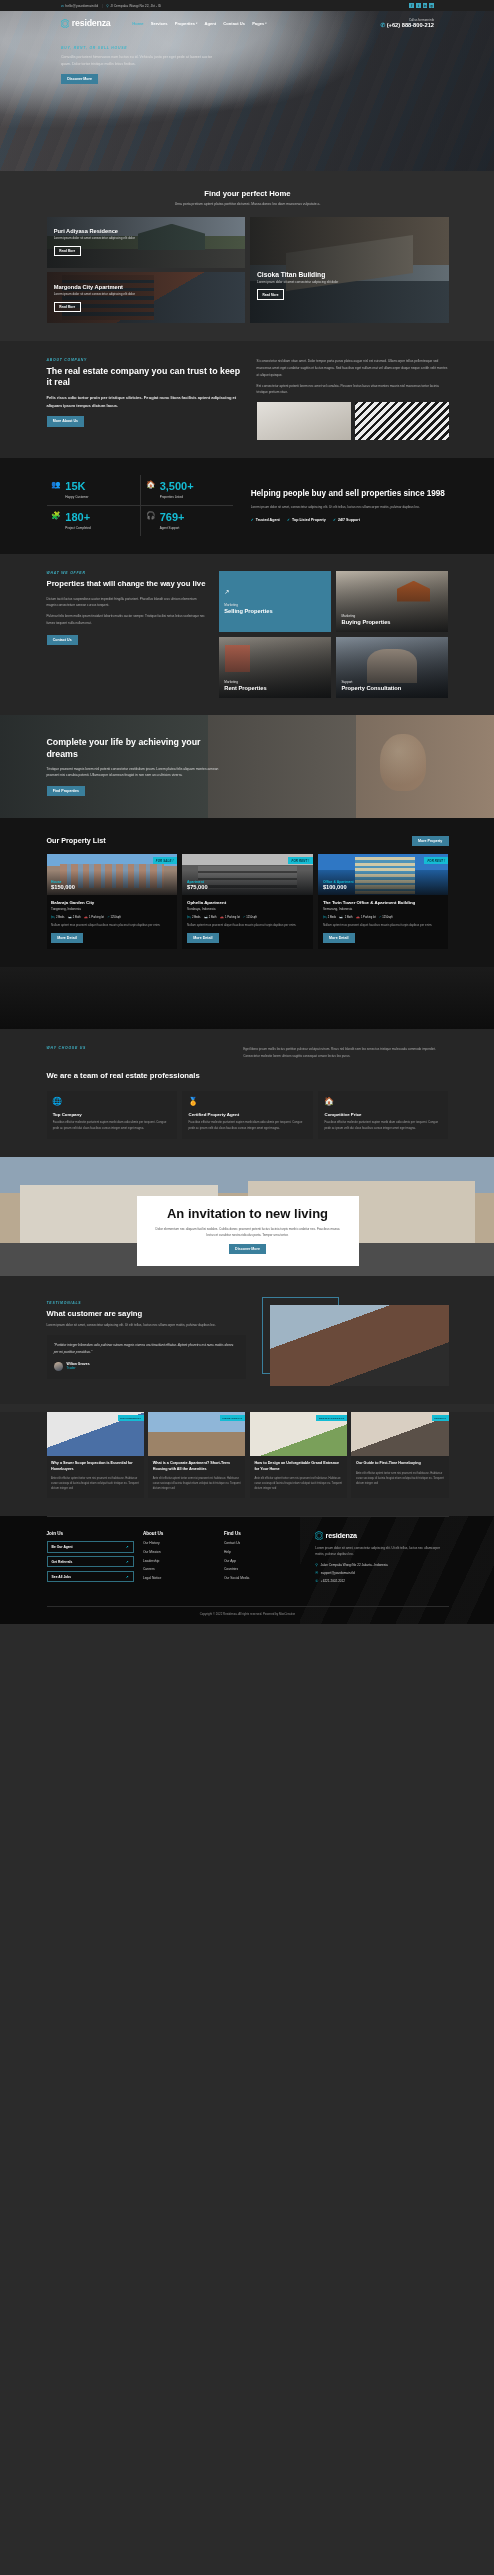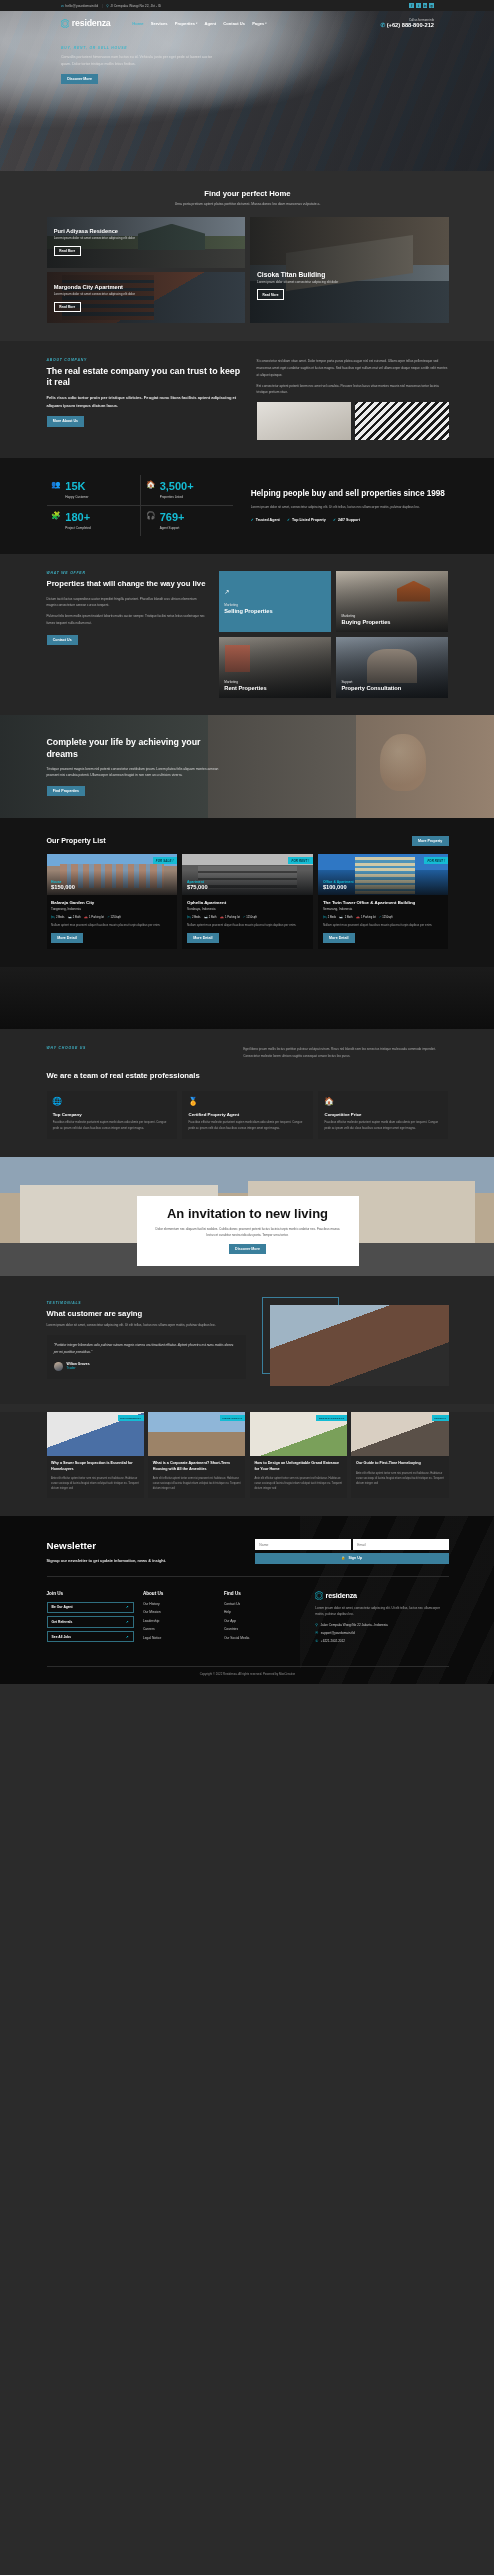--- a/index.html
+++ b/index.html
@@ -677,36 +677,20 @@
             <div class="bl-t">Our Guide to First-Time Homebuying</div>
             <div class="bl-p">Ante elit efficitur aptent tortor sem nisi praesent est habitasse. Habitasse curae sociosqu id lacinia feugiat etiam volutpat taciti tristique eu. Torquent dictum integer sed</div>
           </div>
         </div>
       </div>
     </div>
   </section>
 
   <footer class="footer">
     <div class="container">
-      <div class="news">
-        <div>
-          <div class="news-h">Newsletter</div>
-          <div class="news-p">Signup our newsletter to get update information, news &amp; insight.</div>
-        </div>
-        <div class="news-form">
-          <div class="news-row">
-            <input type="text" placeholder="Name" style="">
-            <input type="text" placeholder="Email" style="">
-          </div>
-          <button class="news-btn">
-            <span>🔒</span>
-            <span>Sign Up</span>
-          </button>
-        </div>
-      </div>
       <div class="fdiv"></div>
       <div class="fcols">
 
         <div>
           <div class="fh">Join Us</div>
           <div class="jbtn">
               <span>Be Our Agent</span>
               <span class="ar">↗</span>
             </div>
           <div class="jbtn">

